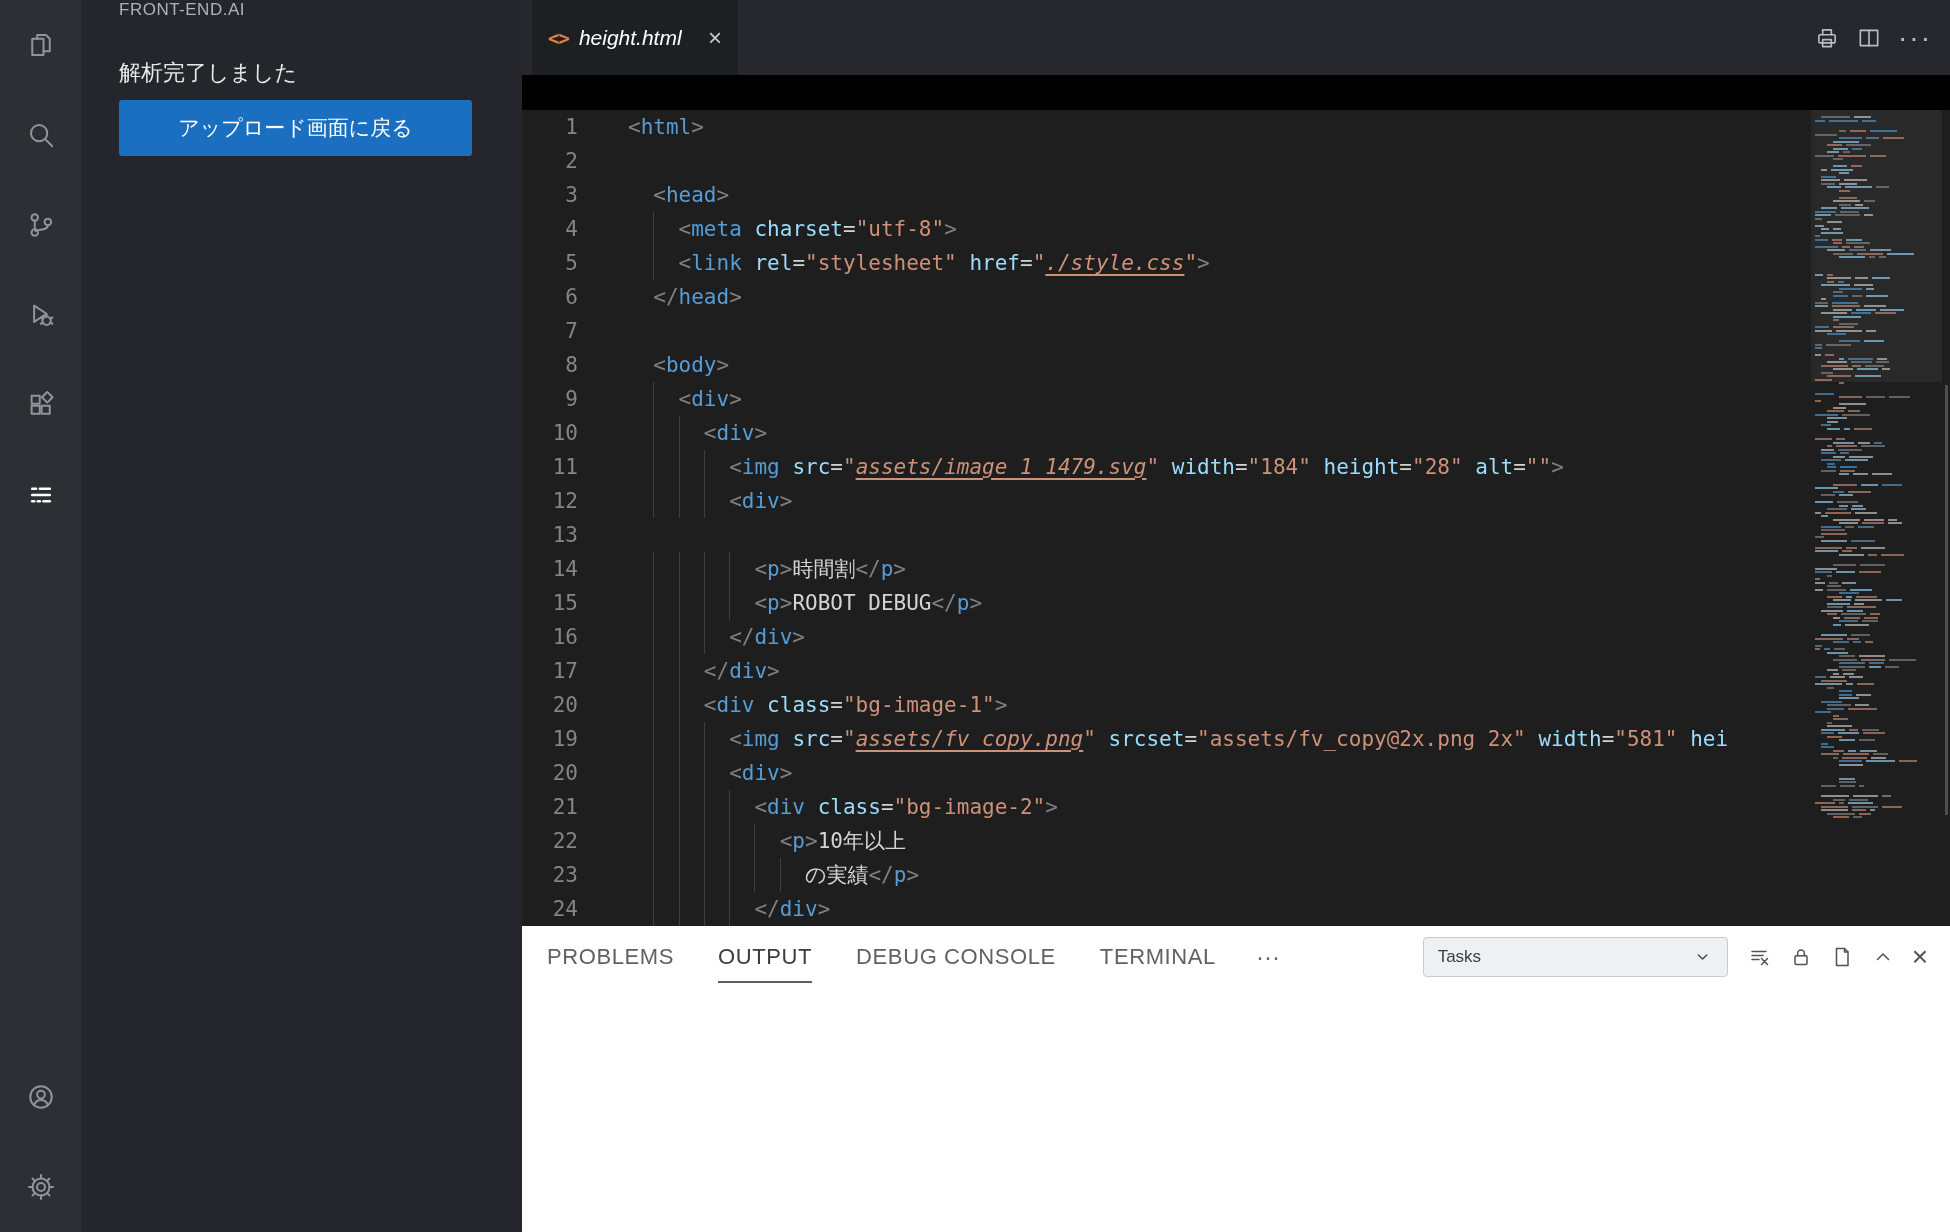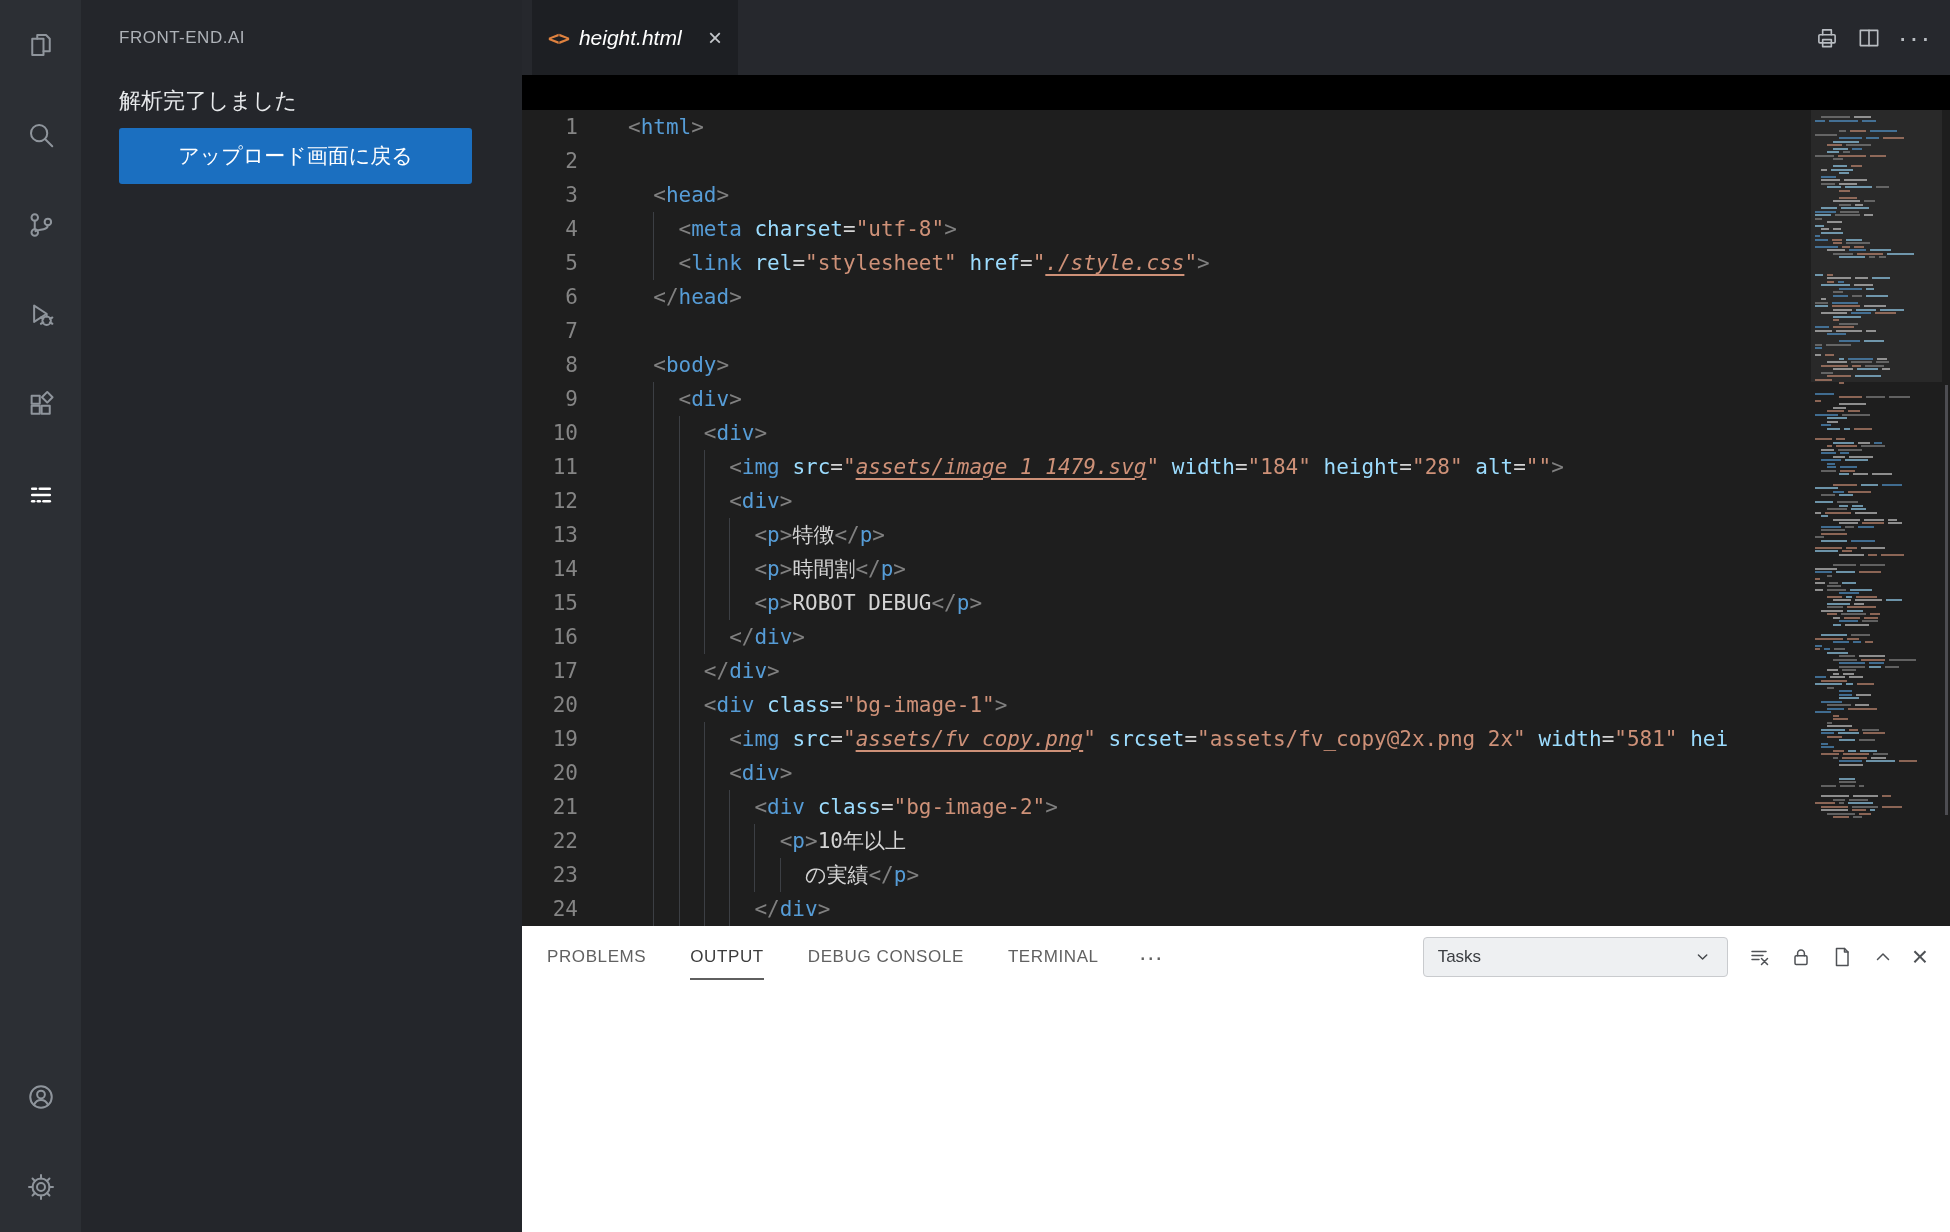--- a/index.html
+++ b/index.html
@@ -12,21 +12,21 @@
                   display:flex; flex-direction:column; align-items:center; }
   .act-item { width:81px; height:90px; display:flex; align-items:center;
               justify-content:center; cursor:pointer; }
   .act-item svg { width:30px; height:30px; stroke:#8f959c; fill:none;
                   stroke-width:1.6; stroke-linecap:round; stroke-linejoin:round; }
   .act-item.active svg { stroke:#ffffff; }
   .act-spacer { flex:1; }
 
   
   .sidebar { width:441px; background:#24262b; flex-shrink:0; padding-left:38px; }
-  .sidebar-title { padding-top:28px; font-size:17px; color:#aeb2b8; letter-spacing:.5px; }
+  .sidebar-title { font-size:17px; color:#aeb2b8; letter-spacing:.5px; }
   .sidebar-status { margin-top:38px; font-size:22px; color:#e7e9eb; }
   .back-button { margin-top:33px; width:353px; height:56px; background:#1b6fc0;
                  color:#fff; font-size:21px; border:none; border-radius:3px;
                  cursor:pointer; font-family:inherit; }
 
   
   .editor-region { flex:1; display:flex; flex-direction:column; min-width:0; }
 
   .tab-bar { height:75px; background:#26282d; display:flex; align-items:stretch; }
   .tab { margin-left:10px; width:206px; background:#1d1f23; display:flex;
@@ -62,21 +62,21 @@
   .minimap-slider { position:absolute; top:0; left:0; right:0; height:272px;
                     background:rgba(255,255,255,.05); }
   .mm-seg { position:absolute; height:2px; opacity:.62; }
   .scrollbar-thumb { position:absolute; right:2px; top:275px; width:3px; height:430px;
                      background:#4d4d52; cursor:pointer; }
 
   
   .panel { height:306px; background:#ffffff; display:flex; flex-direction:column; }
   .panel-header { height:62px; display:flex; align-items:center; padding-left:25px; }
   .panel-tabs { display:flex; gap:44px; align-items:center; height:100%; }
-  .panel-tab { position:relative; font-size:17px; letter-spacing:.6px; color:#616161;
+  .panel-tab { position:relative; font-size:22px; letter-spacing:.6px; color:#616161;
                cursor:pointer; white-space:nowrap; }
   .panel-tab.active { color:#3c3c3c; }
   .panel-tab.active::after { content:""; position:absolute; left:0; right:0;
                bottom:-13px; height:2px; background:#5f5f5f; }
   .panel-more { font-size:24px; color:#616161; margin-left:40px; cursor:pointer; line-height:1; }
   .panel-right { margin-left:auto; display:flex; align-items:center; gap:20px; padding-right:22px; }
   .tasks-dropdown { width:305px; height:40px; background:#eef0f2; border:1px solid #c9cbce;
                border-radius:4px; display:flex; align-items:center; padding:0 14px;
                font-size:17px; color:#3b3e42; cursor:pointer; }
   .tasks-dropdown svg { margin-left:auto; width:20px; height:20px; stroke:#44474b;
@@ -231,21 +231,20 @@
           <div class="code-line">
             <span class="ln">11</span>
             <span class="code-text"><span class="iu"></span><span class="iu g"></span><span class="iu g"></span><span class="iu g"></span><span class="tk-p">&lt;</span><span class="tk-t">img</span><span class="tk-x"> </span><span class="tk-a">src</span><span class="tk-e">=</span><span class="tk-s">"</span><span class="tk-l">assets/image_1_1479.svg</span><span class="tk-s">"</span><span class="tk-x"> </span><span class="tk-a">width</span><span class="tk-e">=</span><span class="tk-s">"184"</span><span class="tk-x"> </span><span class="tk-a">height</span><span class="tk-e">=</span><span class="tk-s">"28"</span><span class="tk-x"> </span><span class="tk-a">alt</span><span class="tk-e">=</span><span class="tk-s">""</span><span class="tk-p">&gt;</span></span>
           </div>
           <div class="code-line">
             <span class="ln">12</span>
             <span class="code-text"><span class="iu"></span><span class="iu g"></span><span class="iu g"></span><span class="iu g"></span><span class="tk-p">&lt;</span><span class="tk-t">div</span><span class="tk-p">&gt;</span></span>
           </div>
           <div class="code-line">
             <span class="ln">13</span>
-            <span class="code-text"><span class="iu"></span><span class="iu g"></span><span class="iu g"></span><span class="iu g"></span><span class="iu g"></span><span class="tk-p">&lt;</span><span class="tk-t">p</span><span class="tk-p">&gt;</span><span class="tk-x">特徴</span><span class="tk-p">&lt;/</span><span class="tk-t">p</span><span class="tk-p">&gt;</span></span>
           </div>
           <div class="code-line">
             <span class="ln">14</span>
             <span class="code-text"><span class="iu"></span><span class="iu g"></span><span class="iu g"></span><span class="iu g"></span><span class="iu g"></span><span class="tk-p">&lt;</span><span class="tk-t">p</span><span class="tk-p">&gt;</span><span class="tk-x">時間割</span><span class="tk-p">&lt;/</span><span class="tk-t">p</span><span class="tk-p">&gt;</span></span>
           </div>
           <div class="code-line">
             <span class="ln">15</span>
             <span class="code-text"><span class="iu"></span><span class="iu g"></span><span class="iu g"></span><span class="iu g"></span><span class="iu g"></span><span class="tk-p">&lt;</span><span class="tk-t">p</span><span class="tk-p">&gt;</span><span class="tk-x">ROBOT DEBUG</span><span class="tk-p">&lt;/</span><span class="tk-t">p</span><span class="tk-p">&gt;</span></span>
           </div>
           <div class="code-line">

